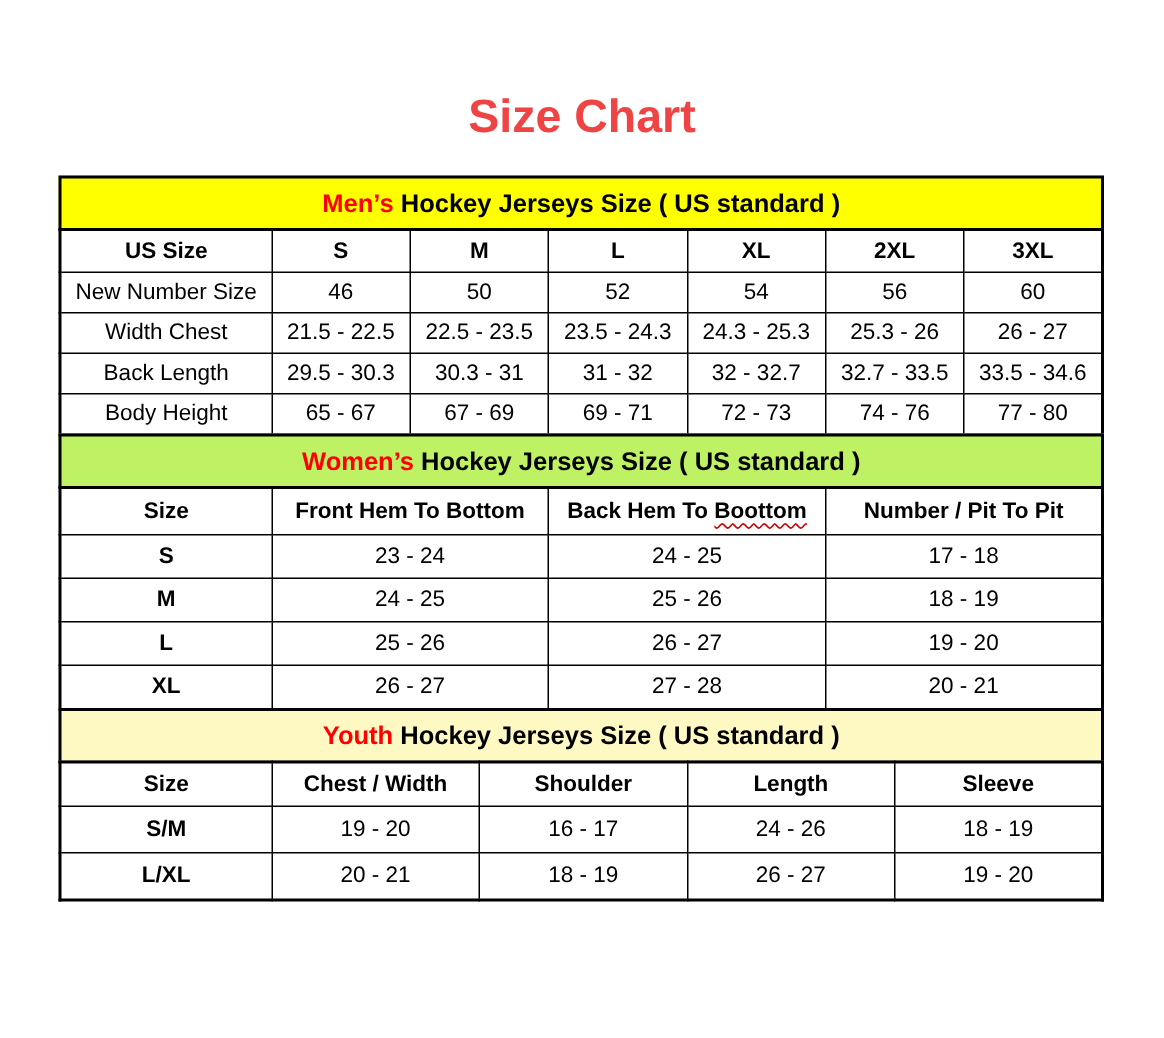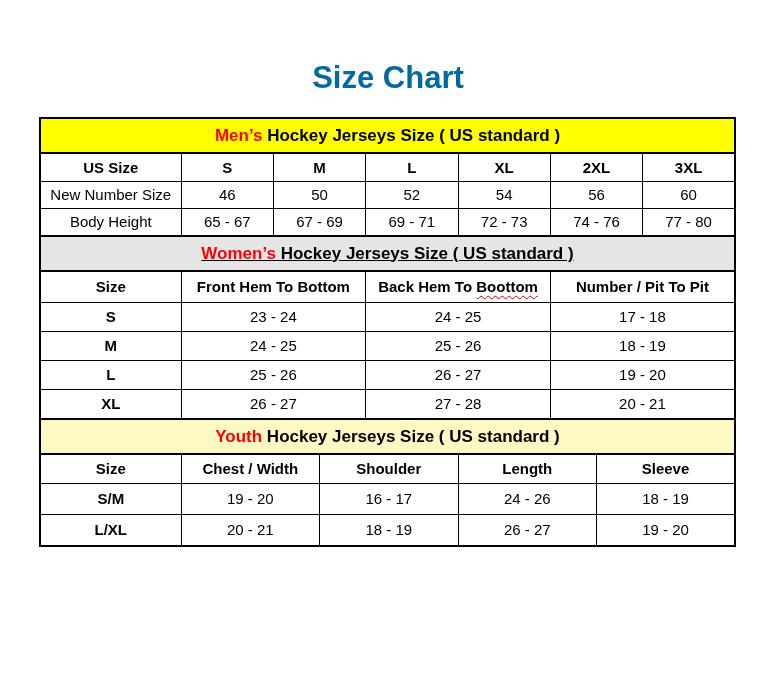--- a/index.html
+++ b/index.html
@@ -38,21 +38,21 @@
   .misspell{
     text-decoration:underline;text-decoration-style:wavy;
     text-decoration-color:#CC0000;text-decoration-thickness:1px;
     text-underline-offset:3px;
   }
 </style>
 </head>
 <body>
 
 <div class="sheet">
-  <h1 class="page-title" style="color: #0369a1;">Size Chart</h1>
+  <h1 class="page-title" style="color: #ef4444;">Size Chart</h1>
   <div class="tables">
       <div class="band" style="background: rgb(255, 255, 0);"><span class="accent" style="color: rgb(255, 0, 0);">Men’s</span><span> Hockey Jerseys Size ( US standard )</span></div>
       <table class="sec sec-mens">
         <colgroup>
           <col style="width: 20.3%;">
           <col style="width: 13.283%;">
           <col style="width: 13.283%;">
           <col style="width: 13.283%;">
           <col style="width: 13.283%;">
           <col style="width: 13.283%;">
@@ -73,31 +73,49 @@
           <tr>
             <td class="row-label">New Number Size</td>
             <td>46</td>
             <td>50</td>
             <td>52</td>
             <td>54</td>
             <td>56</td>
             <td>60</td>
           </tr>
           <tr>
+            <td class="row-label">Width Chest</td>
+            <td>21.5 - 22.5</td>
+            <td>22.5 - 23.5</td>
+            <td>23.5 - 24.3</td>
+            <td>24.3 - 25.3</td>
+            <td>25.3 - 26</td>
+            <td>26 - 27</td>
+          </tr>
+          <tr>
+            <td class="row-label">Back Length</td>
+            <td>29.5 - 30.3</td>
+            <td>30.3 - 31</td>
+            <td>31 - 32</td>
+            <td>32 - 32.7</td>
+            <td>32.7 - 33.5</td>
+            <td>33.5 - 34.6</td>
+          </tr>
+          <tr>
             <td class="row-label">Body Height</td>
             <td>65 - 67</td>
             <td>67 - 69</td>
             <td>69 - 71</td>
             <td>72 - 73</td>
             <td>74 - 76</td>
             <td>77 - 80</td>
           </tr>
         </tbody>
       </table>
-      <div class="band" style="background: #e5e5e5; text-decoration: underline;"><span class="accent" style="color: rgb(255, 0, 0);">Women’s</span><span> Hockey Jerseys Size ( US standard )</span></div>
+      <div class="band" style="background: #bef264;"><span class="accent" style="color: rgb(255, 0, 0);">Women’s</span><span> Hockey Jerseys Size ( US standard )</span></div>
       <table class="sec sec-womens">
         <colgroup>
           <col style="width: 20.3%;">
           <col style="width: 26.567%;">
           <col style="width: 26.567%;">
           <col style="width: 26.567%;">
         </colgroup>
         <thead>
           <tr>
             <th>Size</th>

